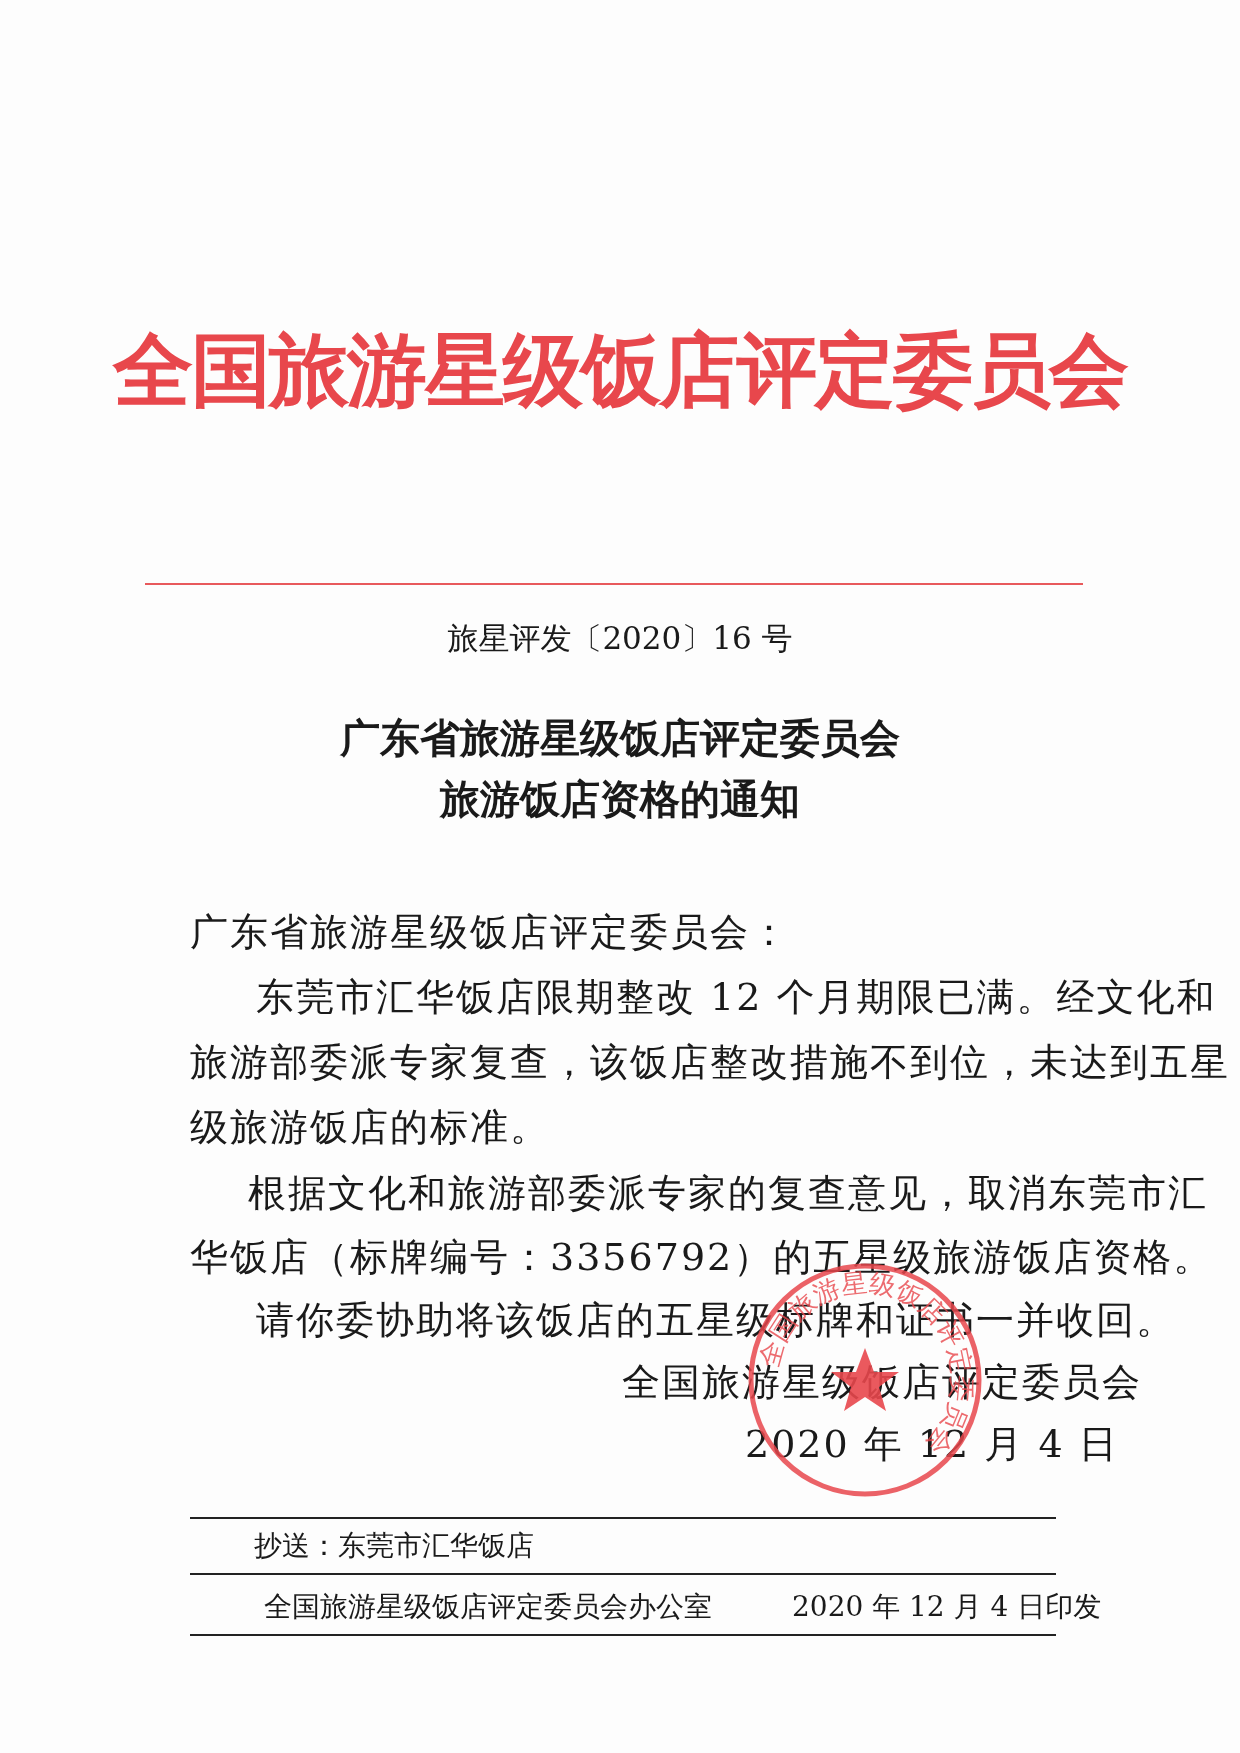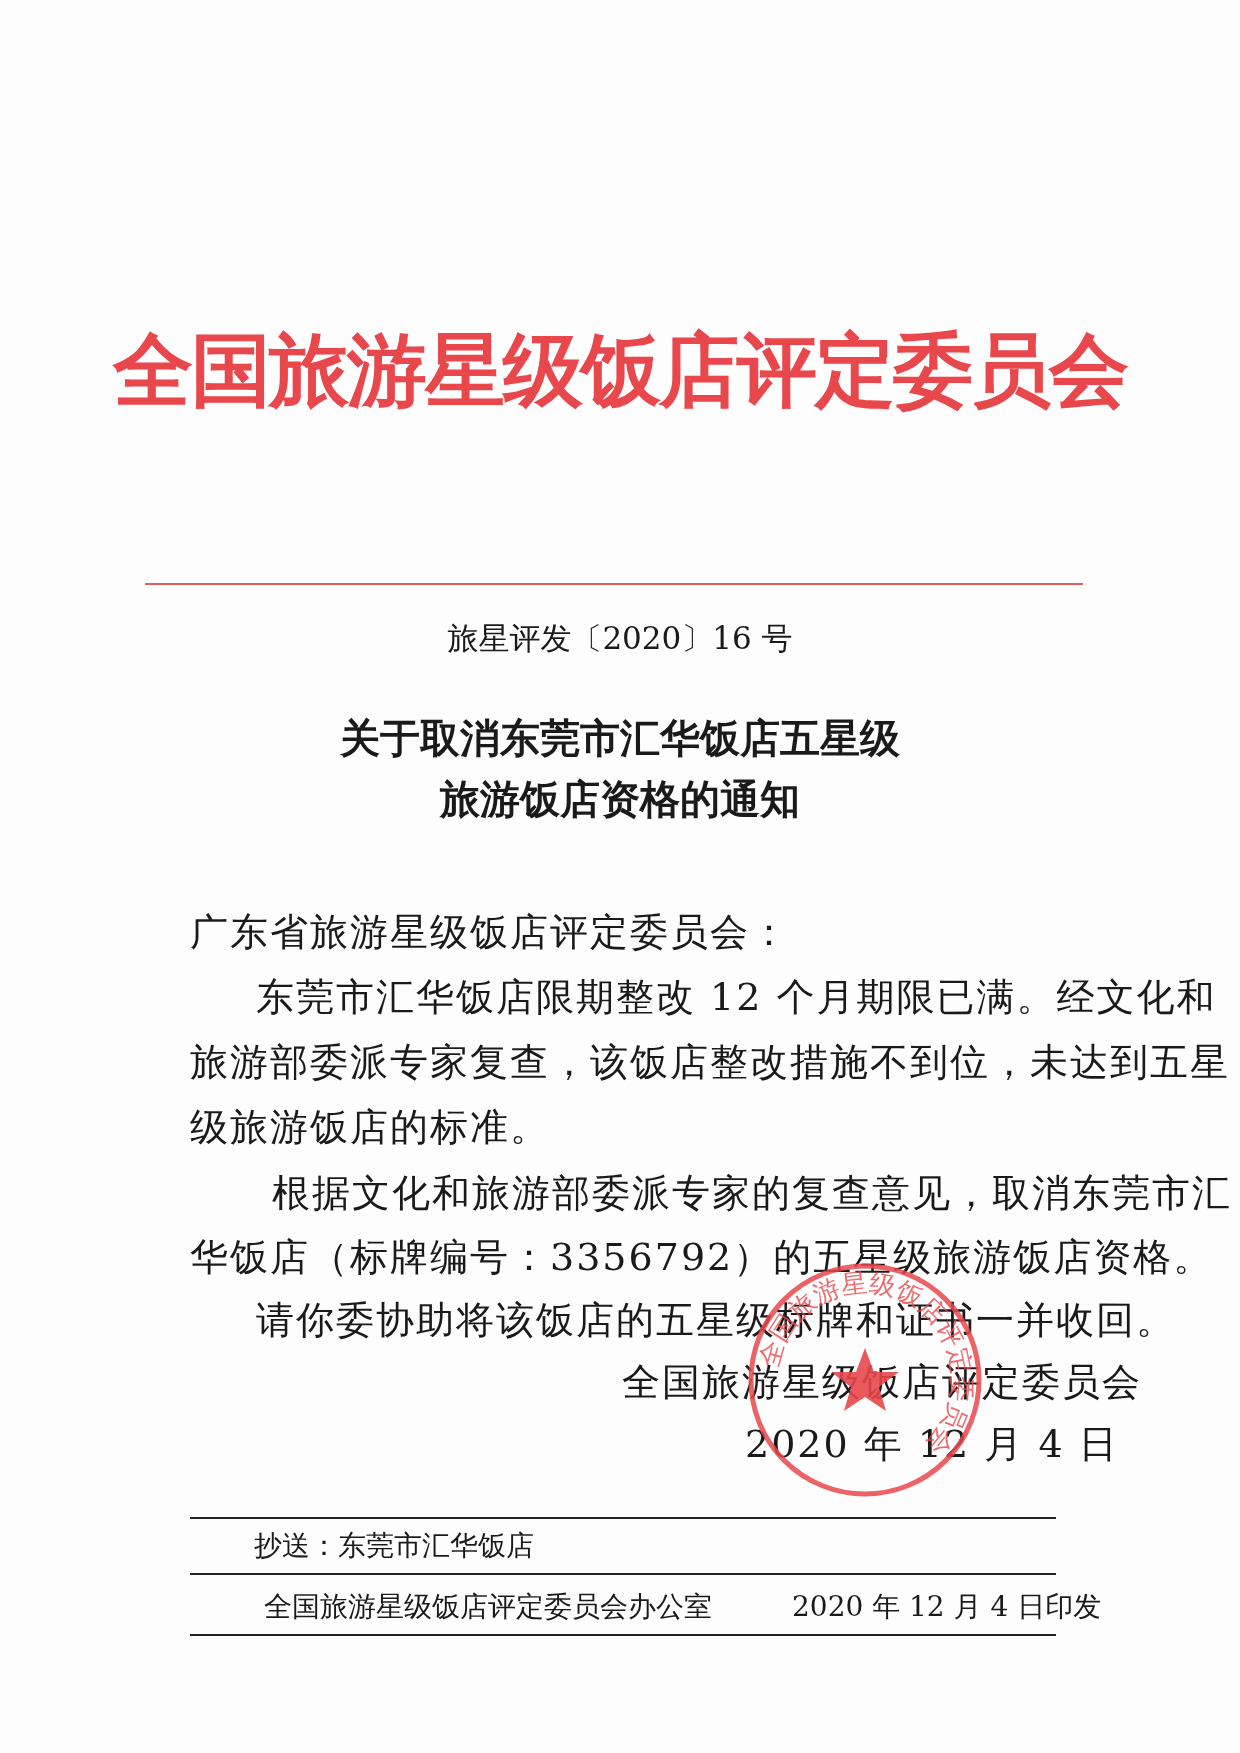--- a/index.html
+++ b/index.html
@@ -36,30 +36,30 @@
     .footer-text { font-size: 28px; line-height: 36px; margin-left: 32px; }
   </style>
 </head>
 <body>
 
 <div id="org-header" class="abs">全国旅游星级饭店评定委员会</div>
 <div id="red-rule" class="abs"></div>
 
 <div id="doc-number" class="abs">旅星评发〔2020〕16 号</div>
 
-<div id="title-1" class="abs title-line">关于取消东莞市汇华饭店五星级</div>
+<div id="title-1" class="abs title-line">广东省旅游星级饭店评定委员会</div>
 <div id="title-2" class="abs title-line">旅游饭店资格的通知</div>
 
 <div class="abs body-line" style="left:190px; top:912px;">广东省旅游星级饭店评定委员会：</div>
 
 <div class="abs body-line" style="left:256px; top:977px;">东莞市汇华饭店限期整改 12 个月期限已满。经文化和</div>
 <div class="abs body-line" style="left:190px; top:1042px;">旅游部委派专家复查，该饭店整改措施不到位，未达到五星</div>
 <div class="abs body-line" style="left:190px; top:1107px;">级旅游饭店的标准。</div>
 
-<div class="abs body-line" style="left:272px; top:1173px;font-family:Liberation Serif, serif;">根据文化和旅游部委派专家的复查意见，取消东莞市汇</div>
+<div class="abs body-line" style="left:248px; top:1173px;font-family:Liberation Serif, serif;">根据文化和旅游部委派专家的复查意见，取消东莞市汇</div>
 <div class="abs body-line" style="left:190px; top:1237px;">华饭店（标牌编号：3356792）的五星级旅游饭店资格。</div>
 
 <div class="abs body-line" style="left:256px; top:1300px;">请你委协助将该饭店的五星级标牌和证书一并收回。</div>
 
 <div class="abs body-line" style="left:622px; top:1362px;">全国旅游星级饭店评定委员会</div>
 <div class="abs body-line" style="left:722px; top:1424px;margin-left:23px;">2020 年 12 月 4 日</div>
 
 <div id="stamp" class="abs">
   <svg width="240" height="240" viewBox="0 0 240 240">
     <defs>

